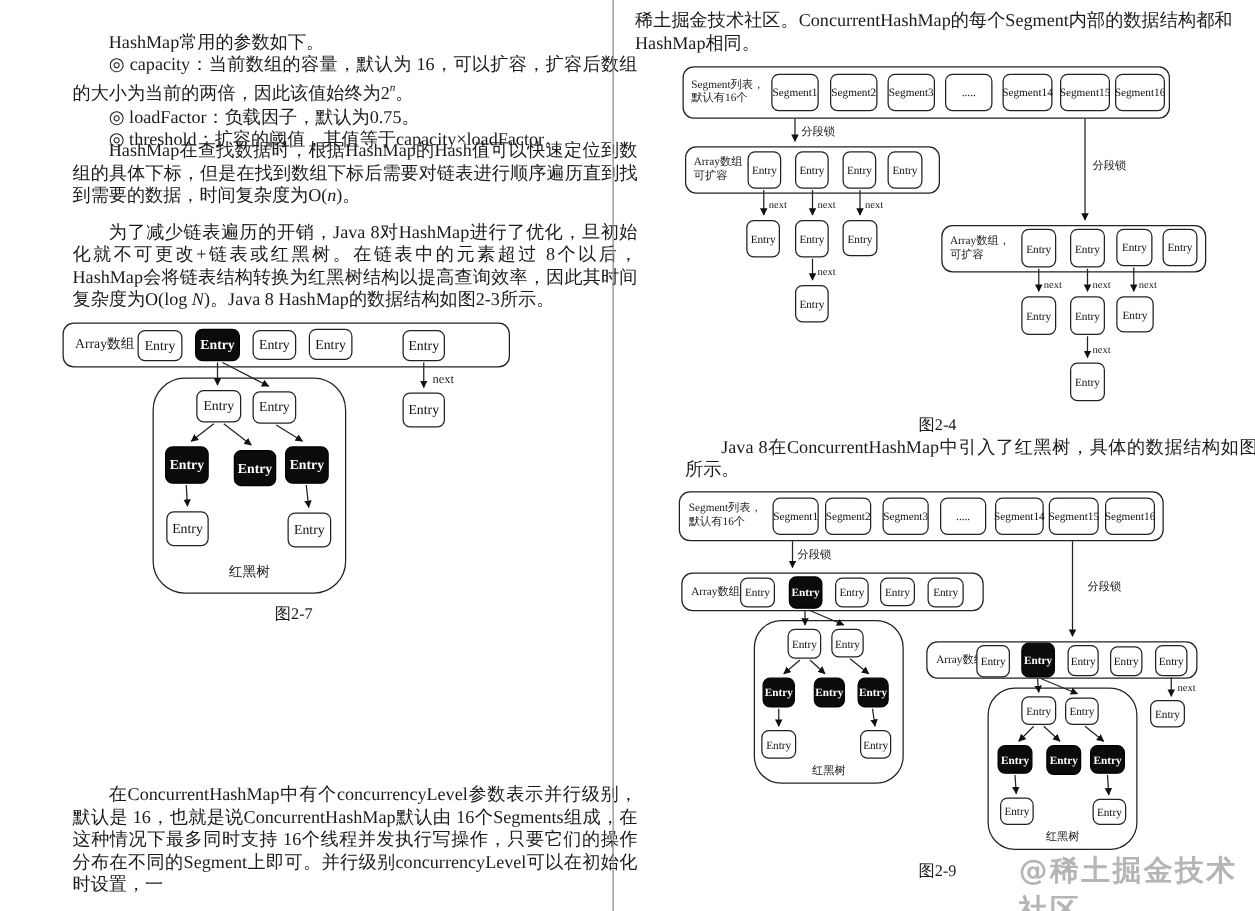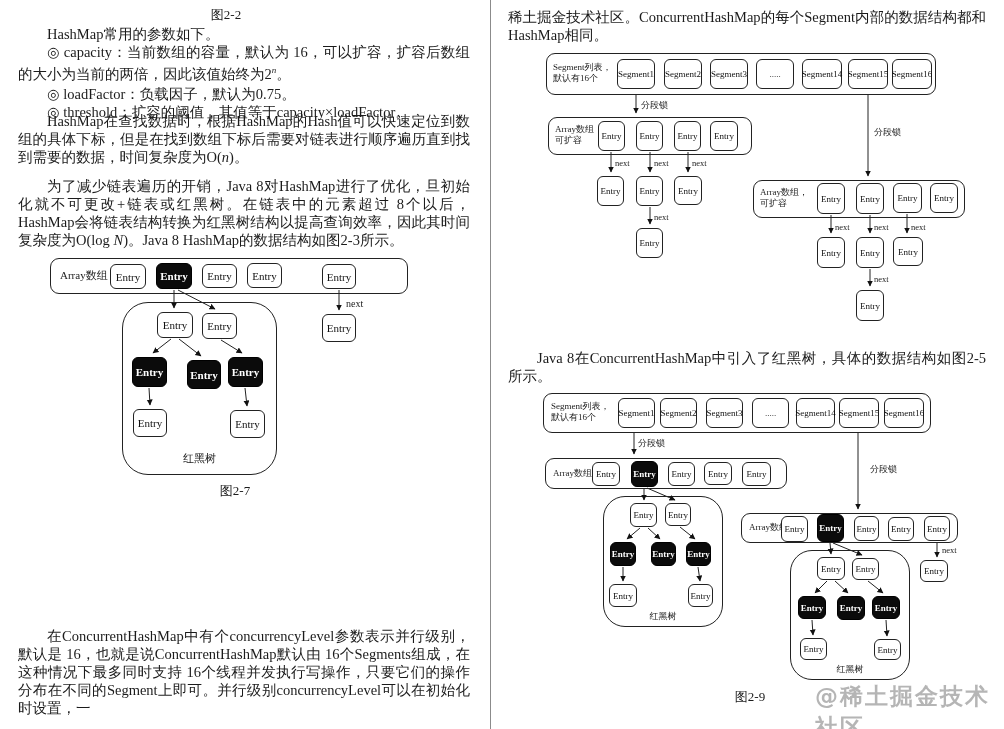--- a/index.html
+++ b/index.html
@@ -5,21 +5,21 @@
   * { margin:0; padding:0; box-sizing:border-box; }
   html,body { background:#ffffff; }
   body {
     width:1004px; height:729px; position:relative; overflow:hidden;
     font-family:"Liberation Serif","DejaVu Serif",serif; color:#161616;
   }
   .page { position:absolute; left:0; top:0; width:1004px; height:729px; background:#fff; }
 
   
   .txt { position:absolute; font-size:14.5px; line-height:18px; text-align:justify; color:#1b1b1b; }
-  .indent { text-indent:2em; }
+  .indent { text-indent:2em;margin-left:40px; }
   .cap { position:absolute; font-size:13px; color:#1b1b1b; text-align:center; }
   .bold { font-weight:bold; }
   .var { font-style:italic; }
   sup.var { font-size:9px; vertical-align:super; }
 
   
   .vdivider { position:absolute; width:1px; background:#8b8b8b; }
 
   
   .fig { position:absolute; }
@@ -42,21 +42,20 @@
   .center { text-align:center; }
 
   .watermark { position:absolute; font-family:"DejaVu Sans","Liberation Sans",sans-serif;
                font-size:23px; font-weight:bold; color:rgba(120,120,120,0.55); letter-spacing:2px; }
 </style>
 </head>
 <body>
 
 <div class="page">
 
-  <div class="cap" style="left:18px;top:6px;width:416px">图2-2</div>
 
   <p class="txt indent" style="left:18px;top:25px;width:452px">HashMap常用的参数如下。</p>
 
   <p class="txt indent" style="left:18px;top:43px;width:452px"><span>◎ capacity：当前数组的容量，默认为 16，可以扩容，扩容后数组的大小为当前的两倍，因此该值始终为2</span><sup class="var">n</sup><span>。</span></p>
 
   <p class="txt indent" style="left:18px;top:85px;width:452px">◎ loadFactor：负载因子，默认为0.75。</p>
 
   <p class="txt indent" style="left:18px;top:103px;width:452px">◎ threshold：扩容的阈值，其值等于capacity×loadFactor。</p>
 
   <p class="txt indent" style="left:18px;top:112px;width:452px"><span>HashMap在查找数据时，根据HashMap的Hash值可以快速定位到数组的具体下标，但是在找到数组下标后需要对链表进行顺序遍历直到找到需要的数据，时间复杂度为O(</span><span class="var">n</span><span>)。</span></p>
@@ -160,20 +159,21 @@
     <div class="ebox" style="left:390px;top:133px;width:28px;height:30px">Entry</div>
     <div class="nextl" style="left:295px;top:172px">next</div>
     <div class="nextl" style="left:334px;top:172px">next</div>
     <div class="nextl" style="left:371px;top:172px">next</div>
     <div class="ebox" style="left:277px;top:187px;width:28px;height:31px">Entry</div>
     <div class="ebox" style="left:316px;top:187px;width:28px;height:31px">Entry</div>
     <div class="ebox" style="left:353px;top:187px;width:30px;height:29px">Entry</div>
     <div class="nextl" style="left:334px;top:224px">next</div>
     <div class="ebox" style="left:316px;top:240px;width:28px;height:31px">Entry</div>
 
+    <div class="cap" style="left:0;top:281px;width:420px">图2-4</div>
 
     <svg width="444" height="300" viewBox="0 0 444 300">
       <defs>
         <marker id="ah4" markerWidth="7" markerHeight="7" refX="5.5" refY="3" orient="auto">
           <path d="M0,0 L6,3 L0,6 Z" fill="#111"></path>
         </marker>
       </defs>
       <g stroke="#222" stroke-width="1" fill="none">
         <line x1="96" y1="45" x2="96" y2="63" marker-end="url(#ah4)"></line>
         <line x1="328" y1="45" x2="328" y2="126" marker-end="url(#ah4)"></line>

